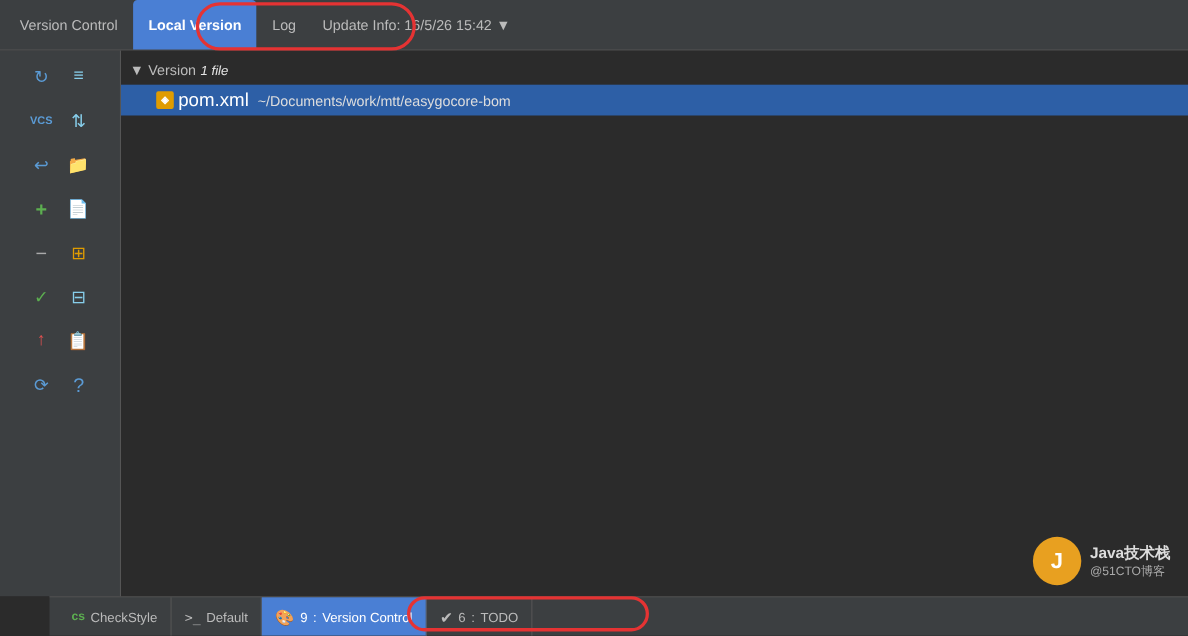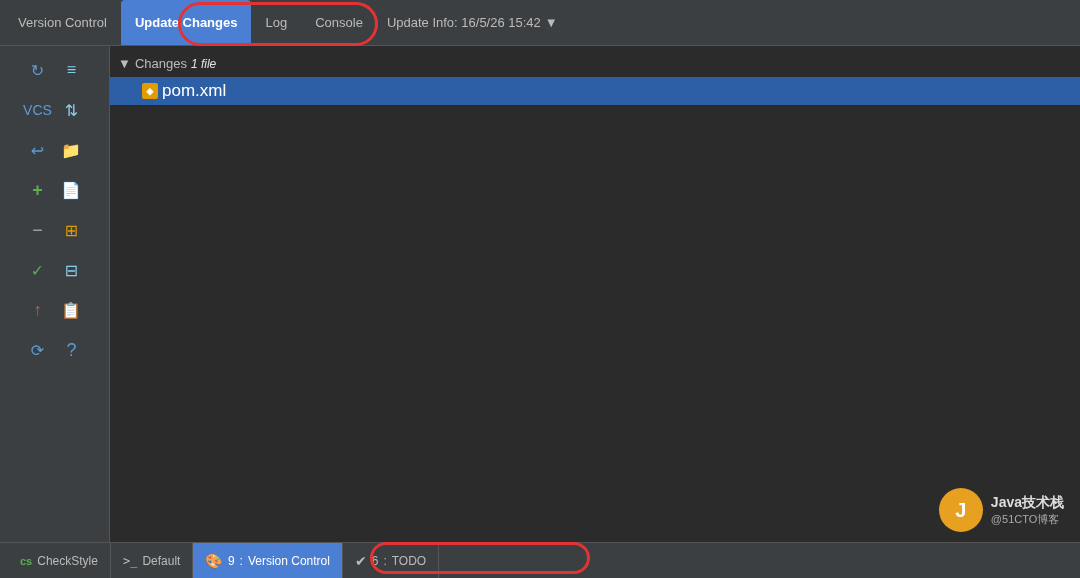--- a/index.html
+++ b/index.html
@@ -120,20 +120,21 @@
 
     
     .status-bar {
       height: 36px;
       background: #3c3f41;
       border-top: 1px solid #555;
       display: flex;
       align-items: center;
       padding: 0 8px;
       gap: 0;
+      margin-left: 45px;
     }
     .status-item {
       display: flex;
       align-items: center;
       padding: 4px 12px;
       color: #bbb;
       font-size: 12px;
       cursor: pointer;
       gap: 5px;
       height: 100%;
@@ -224,43 +225,40 @@
     }
   </style>
 </head>
 <body>
 
 <div class="tab-bar">
   <div class="tab-item">
     <span>Version Control</span>
   </div>
   <div class="tab-item active">
-    <span>Update Changes</span>
+    <span>Local Version</span>
   </div>
   <div class="tab-item">
     <span>Log</span>
-  </div>
-  <div class="tab-item">
-    <span>Console</span>
   </div>
   <div class="update-info">
     <span>Update Info: 16/5/26 15:42</span>
     <span>▼</span>
   </div>
 </div>
 
 <div class="main-area">
 
   <div class="left-toolbar">
     <div class="toolbar-row">
       <div class="toolbar-btn icon-refresh">↻</div>
       <div class="toolbar-btn" style="color:#87ceeb;">≡</div>
     </div>
     <div class="toolbar-row" style="justify-content:center;">
-      <div class="toolbar-btn" style="font-size:14px;color:#5b9bd5;font-weight:normal;">VCS</div>
+      <div class="toolbar-btn" style="font-size:10px;color:#5b9bd5;font-weight:bold;">VCS</div>
       <div class="toolbar-btn" style="color:#87ceeb;">⇅</div>
     </div>
     <div class="toolbar-row">
       <div class="toolbar-btn icon-undo">↩</div>
       <div class="toolbar-btn" style="color:#d4a520;">📁</div>
     </div>
     <div class="toolbar-row">
       <div class="toolbar-btn icon-add">+</div>
       <div class="toolbar-btn icon-doc" style="color:#87ceeb;">📄</div>
     </div>
@@ -279,28 +277,29 @@
     <div class="toolbar-row">
       <div class="toolbar-btn" style="color:#5b9bd5;">⟳</div>
       <div class="toolbar-btn" style="color:#5b9bd5;font-size:18px;">?</div>
     </div>
   </div>
 
   <div class="content-panel">
 
     <div class="default-changelist">
       <span class="arrow">▼</span>
-      <span>Changes</span>
+      <span>Version</span>
       <span style="color:#e5e5e5;font-size:12px;font-style:italic;">1 file</span>
     </div>
 
     <div class="tree-item selected">
       <span style="width:20px;"></span>
       <span class="pom-icon">◈</span>
       <span class="filename">pom.xml</span>
+      <span class="filepath">~/Documents/work/mtt/easygocore-bom</span>
     </div>
   </div>
 </div>
 
 <div class="status-bar">
   <div class="status-item">
     <span style="font-size:11px;font-weight:bold;color:#5caf50;">cs</span>
     <span>CheckStyle</span>
   </div>
   <div class="status-item">

